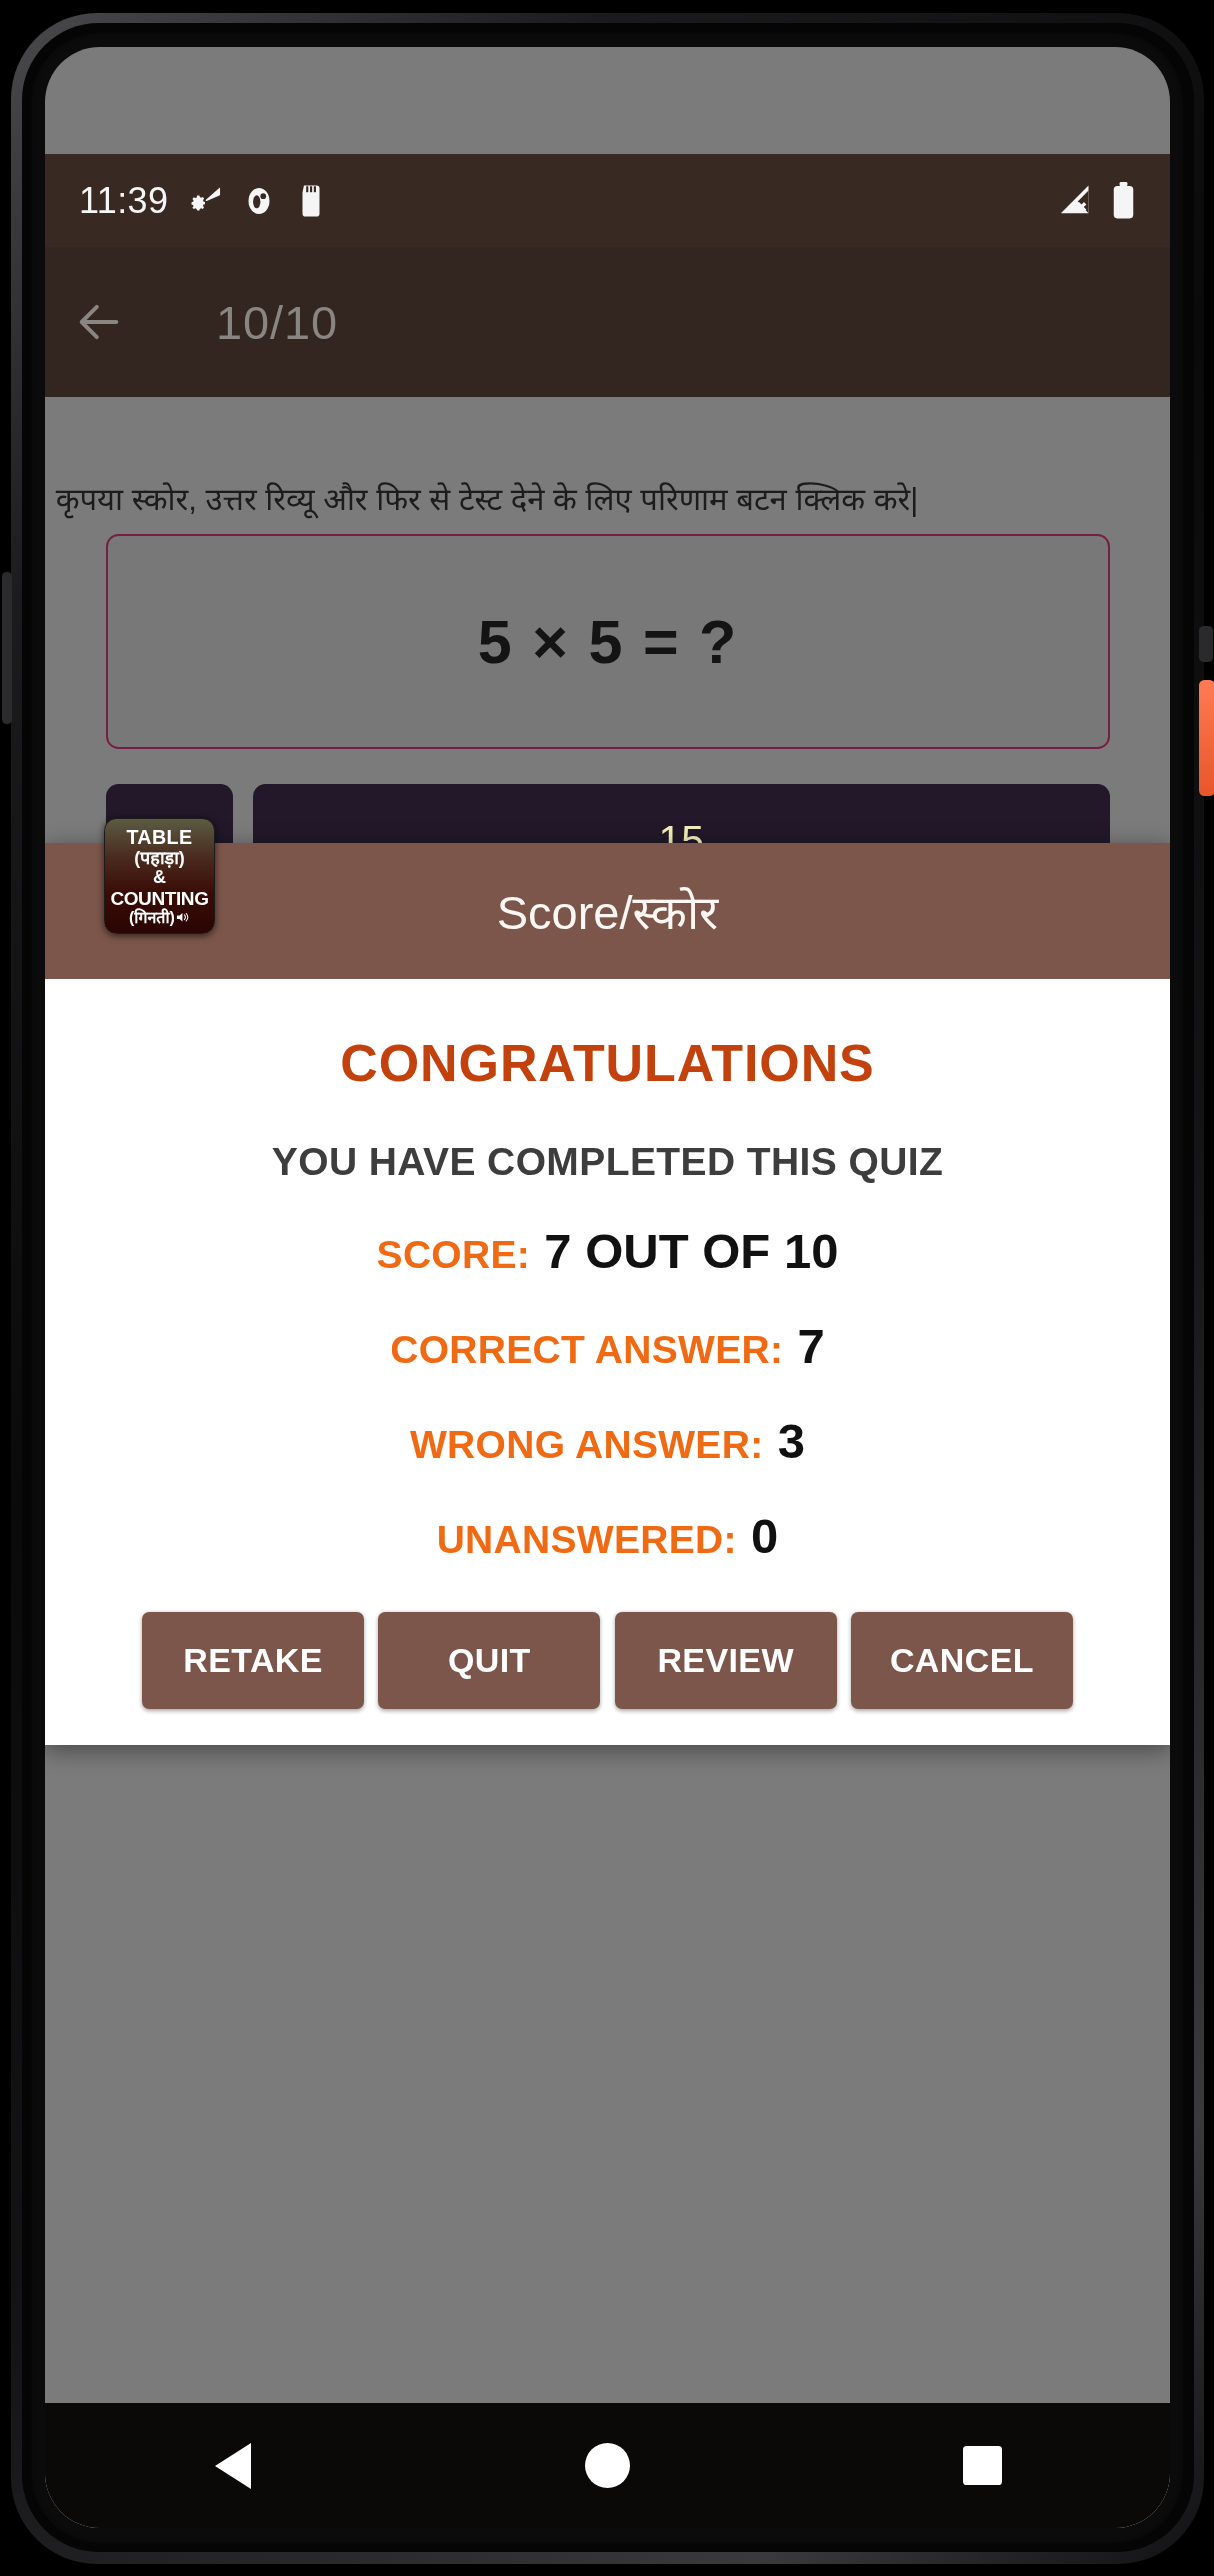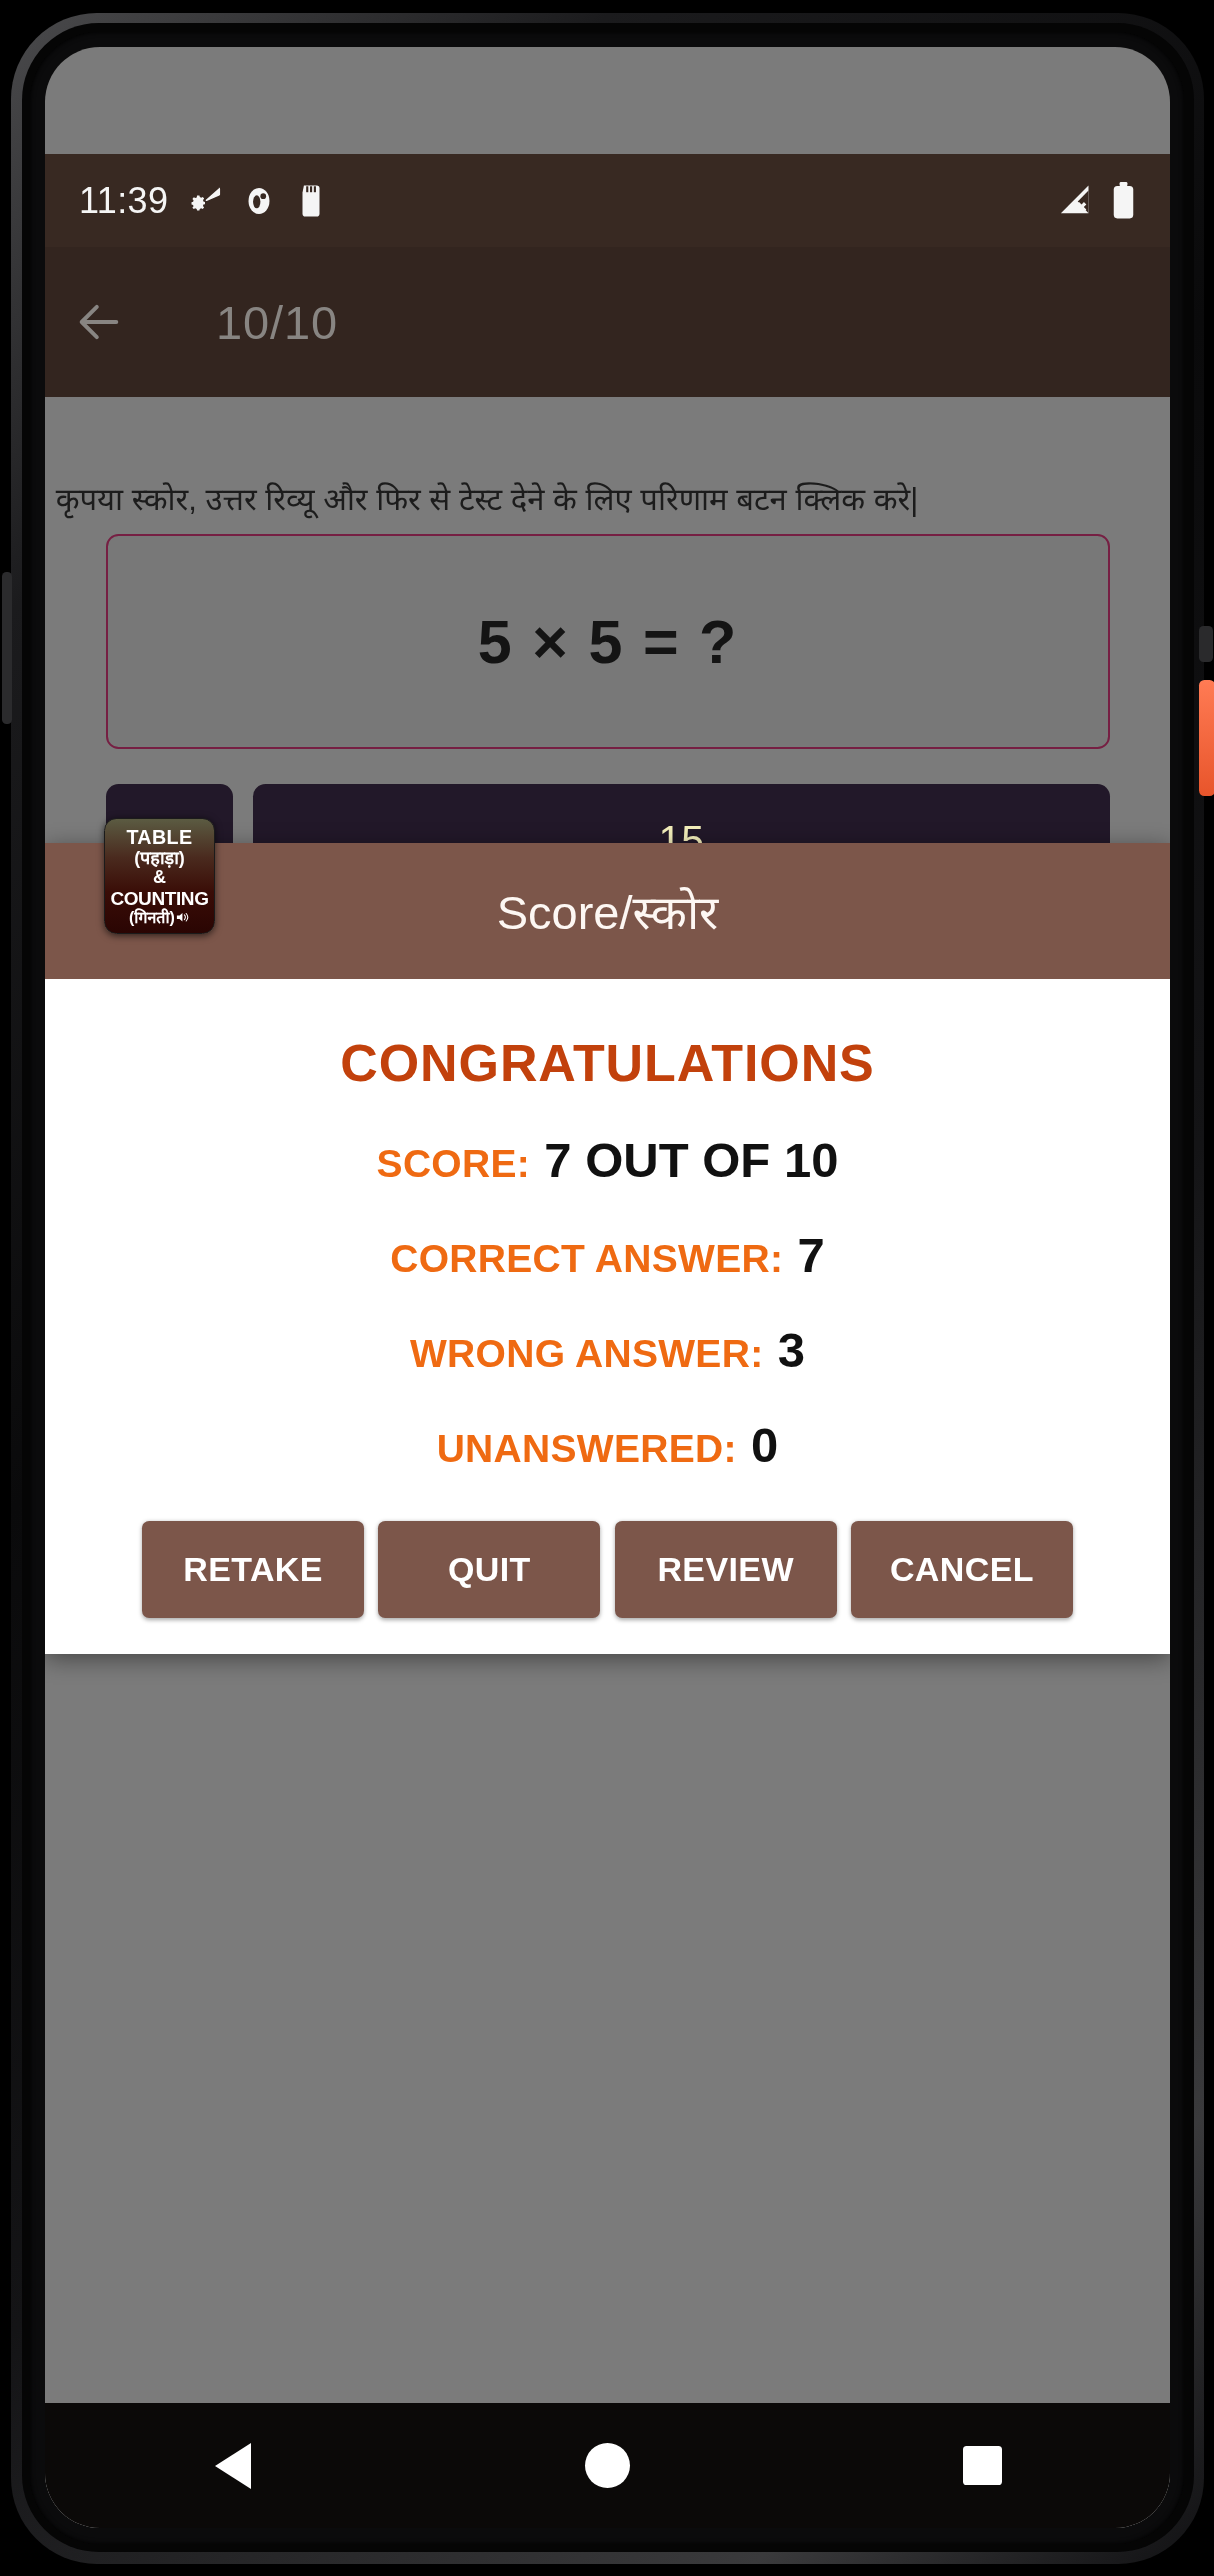--- a/index.html
+++ b/index.html
@@ -330,20 +330,21 @@
                 <path fill="#fff" d="M1 5h3l3.2-2.8v9.6L4 9H1z"></path>
                 <path d="M9.4 4.4a4 4 0 0 1 0 5.2M11.4 2.8a6.4 6.4 0 0 1 0 8.4" stroke="#fff" stroke-width="1.2" fill="none" stroke-linecap="round"></path>
               </svg>
             </span>
           </div>
           <div class="dlg-title">Score/स्कोर</div>
         </div>
 
         <div class="dlg-body">
           <div class="congrats">CONGRATULATIONS</div>
+          <div class="completed">YOU HAVE COMPLETED THIS QUIZ</div>
 
           <div class="stat-row">
             <span class="stat-label">SCORE:</span>
             <span class="stat-value">7 OUT OF 10</span>
           </div>
           <div class="stat-row">
             <span class="stat-label">CORRECT ANSWER:</span>
             <span class="stat-value">7</span>
           </div>
           <div class="stat-row">

